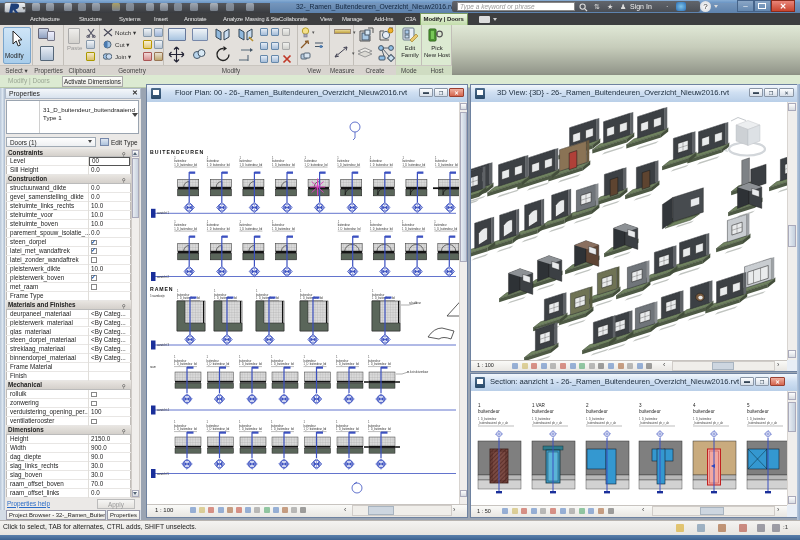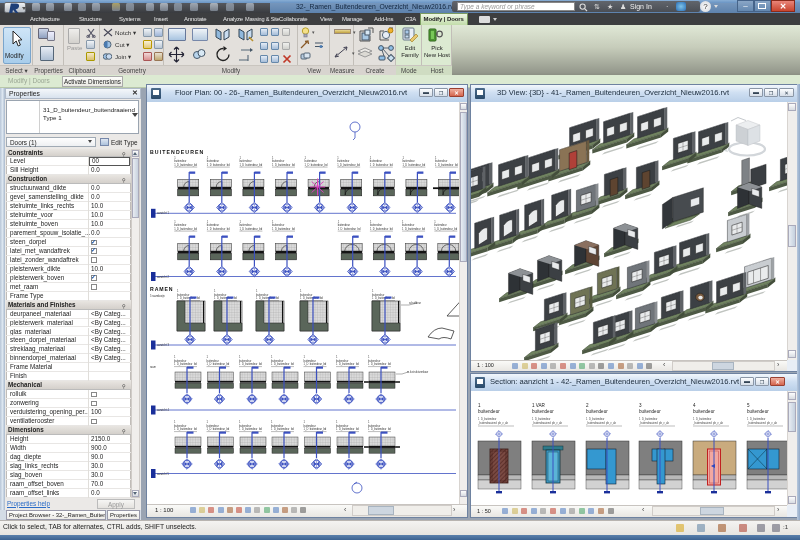--- a/index.html
+++ b/index.html
@@ -997,21 +997,21 @@
 
 <div class="abs" style="left:344px;top:506px;font-size:7px;color:#444">‹</div>
 <div class="abs" style="left:352px;top:505px;width:100px;height:11px;background:#f0eeea;border:1px solid #d0ccc8"></div>
 <div class="abs" style="left:368px;top:506px;width:26px;height:9px;background:#cdd6e0;border:1px solid #a8b4c0"></div>
 <div class="abs" style="left:453px;top:506px;font-size:7px;color:#444">›</div>
 
 <div class="abs" style="left:470px;top:84px;width:328px;height:288px;background:#e8eef6;border:1px solid #6e82a0"></div>
 <div class="abs" style="left:471px;top:85px;width:326px;height:17px;background:linear-gradient(#f2f7fc,#cfdff2 45%,#b9cfe8)"></div>
 <div class="abs" style="left:475px;top:88px;width:10px;height:11px;background:linear-gradient(#4a6a8a,#2a4a6a);border-radius:1px"></div>
 <div class="abs" style="left:477px;top:90px;width:6px;height:5px;background:#fff"></div>
-<div class="abs" style="left:497px;top:88px;font-size:7.6px;color:#1a2a3a">3D View: {3D} - 41-_Ramen_Buitendeuren_Overzicht_Nieuw2016.rvt</div>
+<div class="abs" style="left:497px;top:88px;font-size:7.6px;color:#1a2a3a">3D View: {3D} - 26-_Ramen_Buitendeuren_Overzicht_Nieuw2016.rvt</div>
 <div class="abs" style="left:749px;top:88px;width:14px;height:9px;background:linear-gradient(#fcfdfe,#d6dee8);border:1px solid #8a96a6;border-radius:1px;font-size:6px;text-align:center;line-height:7px;color:#345">▬</div>
 <div class="abs" style="left:764px;top:88px;width:14px;height:9px;background:linear-gradient(#fcfdfe,#d6dee8);border:1px solid #8a96a6;border-radius:1px;font-size:5px;text-align:center;line-height:8px;color:#345">❐</div>
 <div class="abs" style="left:779px;top:88px;width:15px;height:9px;background:linear-gradient(#fcfdfe,#d6dee8);border:1px solid #8a96a6;border-radius:1px;font-size:5.5px;text-align:center;line-height:8px;color:#345">✕</div>
 <div class="abs" style="left:471px;top:102px;width:316px;height:258px;background:#fff"></div>
 
 <svg class="abs" style="left:471px;top:102px" width="316" height="258" viewBox="471 102 316 258">
     <g transform="translate(651,138) scale(1.28)">
       <path d="M-13.5 0.8 L13.5 -7.8 L7.7 -3.2 L-19.3 5.4 Z" fill="#708360" stroke="#3f4a37" stroke-width="0.4"></path>
       <path d="M-19.3 5.4 L7.7 -3.2 L7.7 -0.4 L-19.3 8.2 Z" fill="#4d5944"></path>
       <path d="M7.7 -3.2 L13.5 -7.8 L13.5 -5.0 L7.7 -0.4 Z" fill="#434e3b"></path>
@@ -1472,21 +1472,21 @@
 
 <div class="abs" style="left:663px;top:361px;font-size:7px;color:#444">‹</div>
 <div class="abs" style="left:672px;top:361px;width:103px;height:10px;background:#f0eeea;border:1px solid #d0ccc8"></div>
 <div class="abs" style="left:712px;top:362px;width:22px;height:8px;background:#cdd6e0;border:1px solid #a8b4c0"></div>
 <div class="abs" style="left:777px;top:361px;font-size:7px;color:#444">›</div>
 
 <div class="abs" style="left:470px;top:373px;width:328px;height:145px;background:#e8eef6;border:1px solid #6e82a0"></div>
 <div class="abs" style="left:471px;top:374px;width:326px;height:17px;background:linear-gradient(#f2f7fc,#cfdff2 45%,#b9cfe8)"></div>
 <div class="abs" style="left:475px;top:377px;width:10px;height:11px;background:linear-gradient(#4a6a8a,#2a4a6a);border-radius:1px"></div>
 <div class="abs" style="left:477px;top:379px;width:6px;height:5px;background:#fff"></div>
-<div class="abs" style="left:490px;top:377px;font-size:7.6px;color:#1a2a3a">Section: aanzicht 1 - 42-_Ramen_Buitendeuren_Overzicht_Nieuw2016.rvt</div>
+<div class="abs" style="left:490px;top:377px;font-size:7.6px;color:#1a2a3a">Section: aanzicht 1 - 26-_Ramen_Buitendeuren_Overzicht_Nieuw2016.rvt</div>
 <div class="abs" style="left:740px;top:377px;width:14px;height:9px;background:linear-gradient(#fcfdfe,#d6dee8);border:1px solid #8a96a6;border-radius:1px;font-size:6px;text-align:center;line-height:7px;color:#345">▬</div>
 <div class="abs" style="left:755px;top:377px;width:14px;height:9px;background:linear-gradient(#fcfdfe,#d6dee8);border:1px solid #8a96a6;border-radius:1px;font-size:5px;text-align:center;line-height:8px;color:#345">❐</div>
 <div class="abs" style="left:770px;top:377px;width:15px;height:9px;background:linear-gradient(#f0b0a0,#d4654e);border:1px solid #9a4030;border-radius:1px;font-size:5.5px;text-align:center;line-height:8px;color:#fff;font-weight:bold">✕</div>
 <div class="abs" style="left:471px;top:391px;width:316px;height:114px;background:#fff"></div>
 
 <svg class="abs" style="left:471px;top:391px" width="316" height="114" viewBox="471 391 316 114">
     <defs>
 <pattern id="dhatch" width="3" height="3" patternUnits="userSpaceOnUse" patternTransform="rotate(45)">
 <rect width="3" height="3" fill="#7a4a42"></rect>
 <line x1="0" y1="0" x2="0" y2="3" stroke="#4a201c" stroke-width="1.2"></line>

